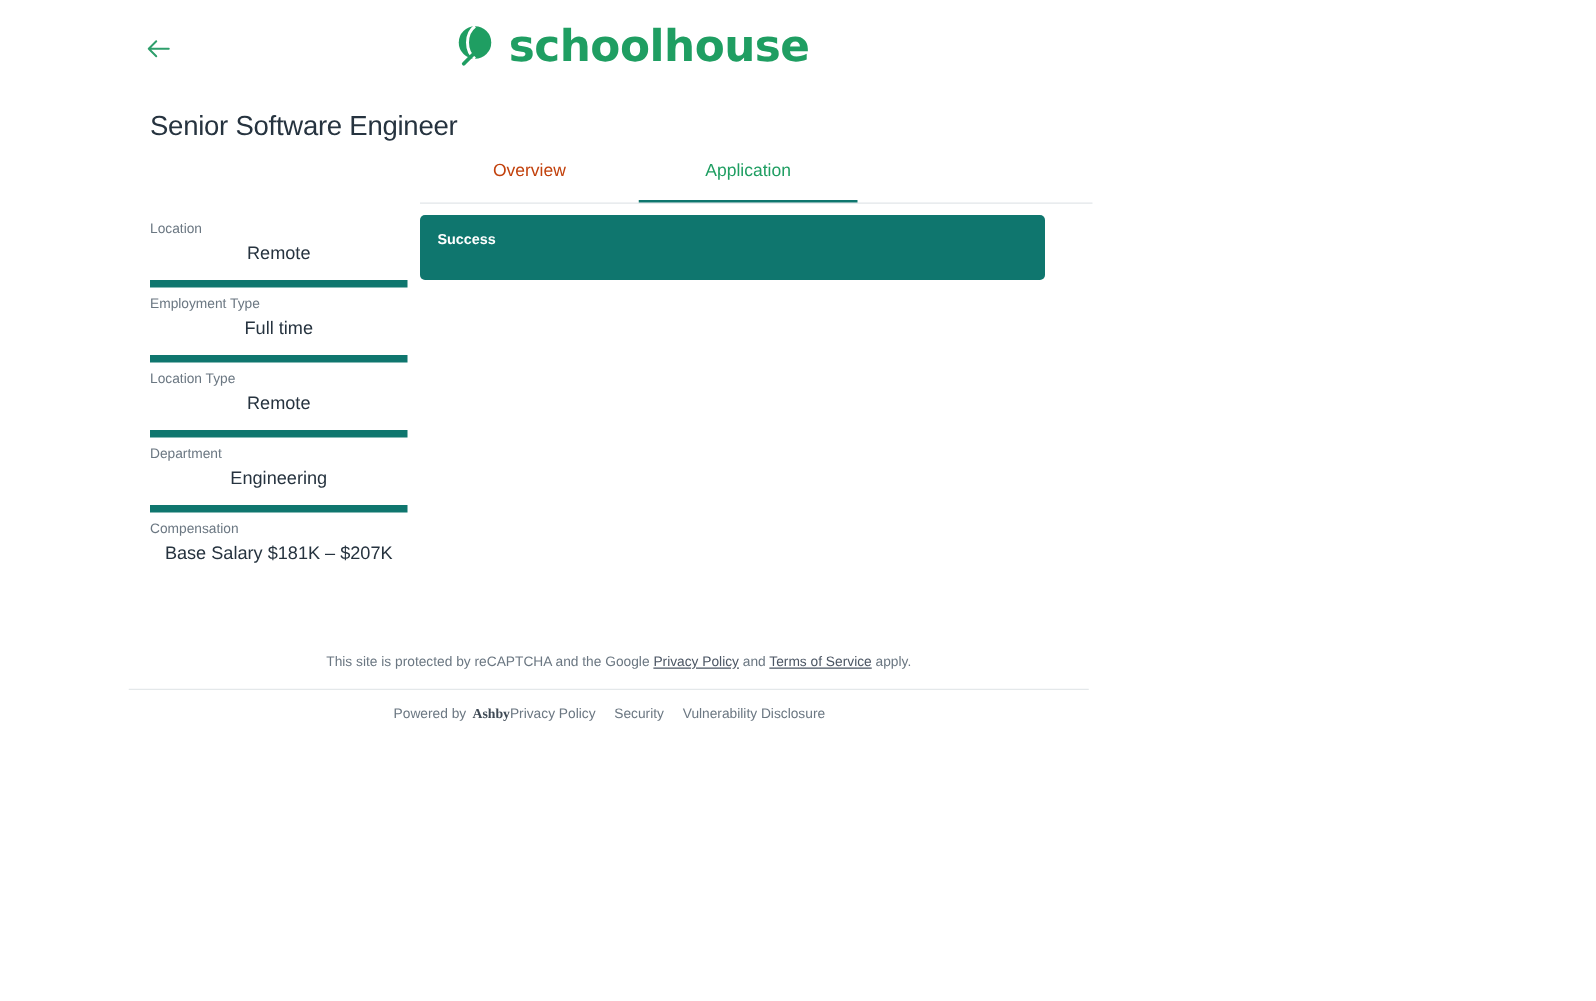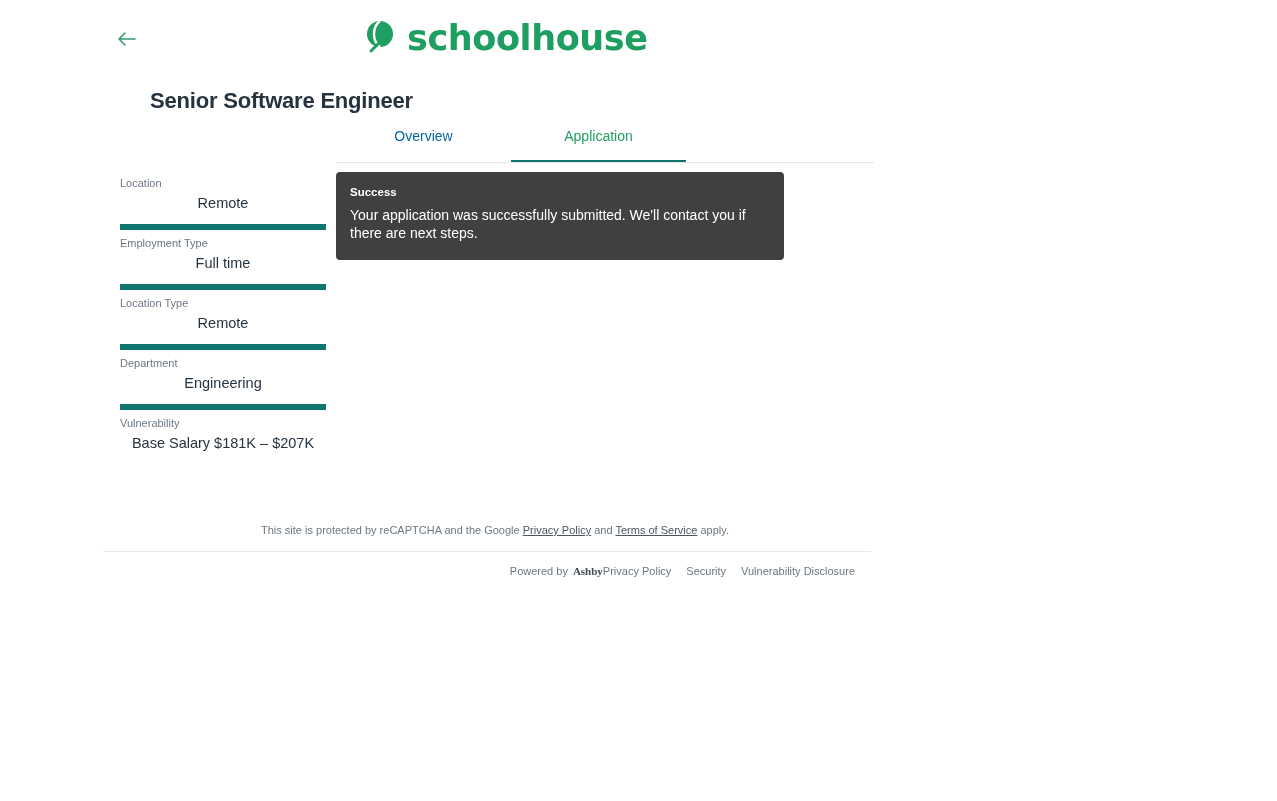--- a/index.html
+++ b/index.html
@@ -60,57 +60,56 @@
     line-height: 1;
     font-family: "DejaVu Sans", sans-serif;
   }
 
   
   .job-title {
     position: absolute;
     left: 120px;
     top: 88px;
     font-size: 22px;
-    font-weight: bold;
+    font-weight: normal;
     color: #26333f;
     letter-spacing: -0.2px;
-    margin-left: 30px;
   }
 
   
   .tabs {
     position: absolute;
     left: 336px;
     top: 128px;
     width: 538px;
     display: flex;
     border-bottom: 1px solid #e2e6e9;
     height: 34px;
   }
   .tab {
     width: 175px;
     text-align: center;
     font-size: 14px;
-    color: #0369a1;
+    color: #c2410c;
     padding-bottom: 11px;
     cursor: pointer;
     box-sizing: border-box;
   }
   .tab.active {
     color: #1f9e62;
     border-bottom: 2px solid #0f766e;
   }
 
   
   .alert {
     position: absolute;
     left: 336px;
     top: 172px;
-    width: 448px;
-    background: #404040;
+    width: 500px;
+    background: #0f766e;
     border-radius: 4px;
     padding: 14px 16px 18px 14px;
     box-sizing: border-box;
     color: #ffffff;
   }
   .alert-title {
     font-size: 11.5px;
     font-weight: bold;
     margin-bottom: 8px;
   }
@@ -167,21 +166,21 @@
     width: 768px;
     height: 1px;
     background: #e4e8ea;
   }
   .footer {
     position: absolute;
     left: 120px;
     top: 565px;
     width: 735px;
     display: flex;
-    justify-content: flex-end;
+    justify-content: center;
     align-items: center;
     font-size: 11px;
     color: #6b7782;
   }
   .powered-by {
     display: flex;
     align-items: baseline;
     gap: 5px;
   }
   .ashby-word {
@@ -225,42 +224,41 @@
 
   <div class="job-title">Senior Software Engineer</div>
 
   <div class="tabs">
     <div class="tab">Overview</div>
     <div class="tab active">Application</div>
   </div>
 
   <div class="alert">
     <div class="alert-title">Success</div>
-    <div class="alert-body">Your application was successfully submitted. We'll contact you if there are next steps.</div>
   </div>
 
   <div class="details">
     <div class="detail-row">
       <div class="detail-label">Location</div>
       <div class="detail-value">Remote</div>
     </div>
     <div class="detail-row">
       <div class="detail-label">Employment Type</div>
       <div class="detail-value">Full time</div>
     </div>
     <div class="detail-row">
       <div class="detail-label">Location Type</div>
       <div class="detail-value">Remote</div>
     </div>
     <div class="detail-row">
       <div class="detail-label">Department</div>
       <div class="detail-value">Engineering</div>
     </div>
     <div class="detail-row">
-      <div class="detail-label">Vulnerability</div>
+      <div class="detail-label">Compensation</div>
       <div class="detail-value">Base Salary $181K – $207K</div>
     </div>
   </div>
 
   <div class="recaptcha-note">
     <span>This site is protected by reCAPTCHA and the Google</span>
     <a href="#">Privacy Policy</a>
     <span>and</span>
     <a href="#">Terms of Service</a>
     <span>apply.</span>

